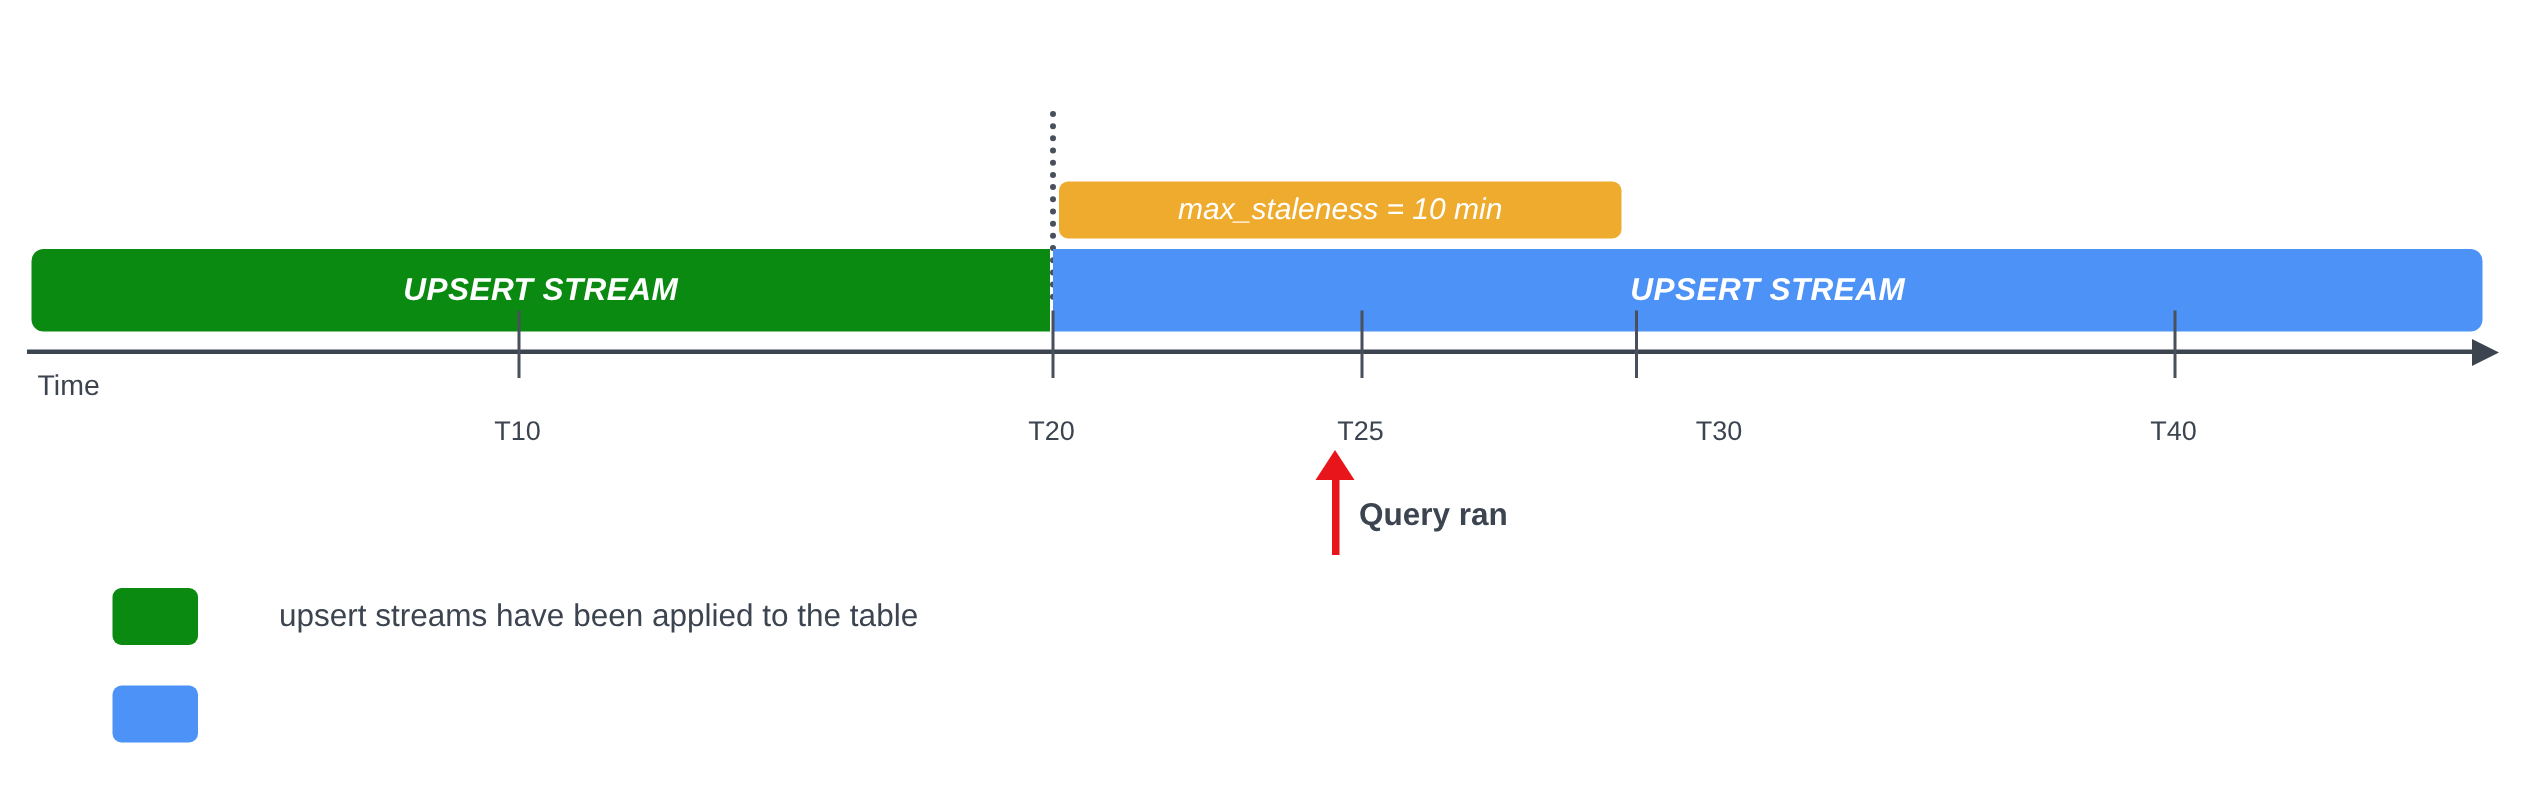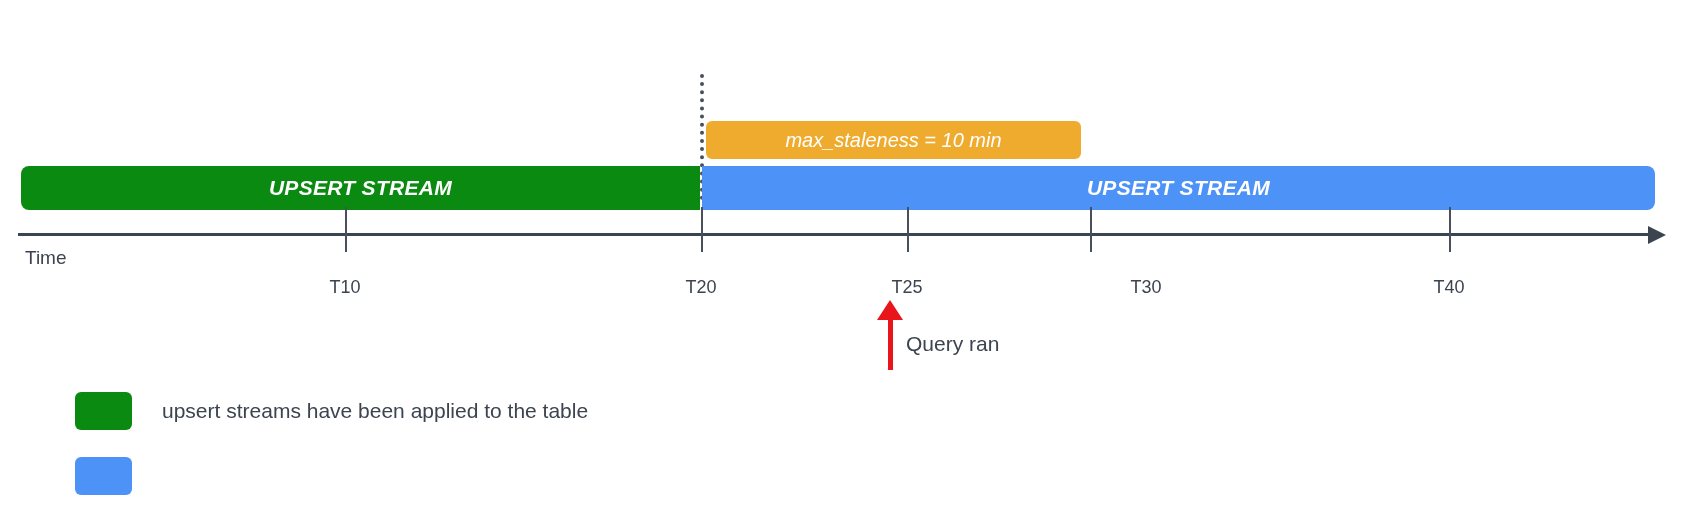--- a/index.html
+++ b/index.html
@@ -61,21 +61,21 @@
     font-weight: normal;
     font-style: italic;
     color: #ffffff;
     white-space: nowrap;
   }
 
   
   .stream-bar {
     position: absolute;
     top: 166px;
-    height: 44px;
+    height: 55px;
     display: flex;
     align-items: center;
     justify-content: center;
   }
   .stream-bar.applied {
     left: 21px;
     width: 679px;
     background: #0b8a12;
     border-radius: 8px 0 0 8px;
   }
@@ -158,20 +158,21 @@
     border-right: 13px solid transparent;
     border-bottom: 20px solid #e8151a;
   }
   .query-label {
     position: absolute;
     left: 906px;
     top: 332px;
     font-size: 21px;
     color: #3c4450;
     white-space: nowrap;
+    font-weight: bold;
   }
 
   
   .legend {
     position: absolute;
     left: 75px;
     top: 389px;
   }
   .legend-row {
     display: flex;
@@ -181,21 +182,21 @@
   }
   .legend-swatch {
     width: 57px;
     height: 38px;
     border-radius: 6px;
     flex: none;
   }
   .legend-swatch.applied { background: #0b8a12; }
   .legend-swatch.pending { background: #4d92f7; }
   .legend-text {
-    margin-left: 30px;
+    margin-left: 54px;
     font-size: 21px;
     color: #3c4450;
     white-space: nowrap;
   }
 </style>
 </head>
 <body>
 
 <div id="canvas">
 

